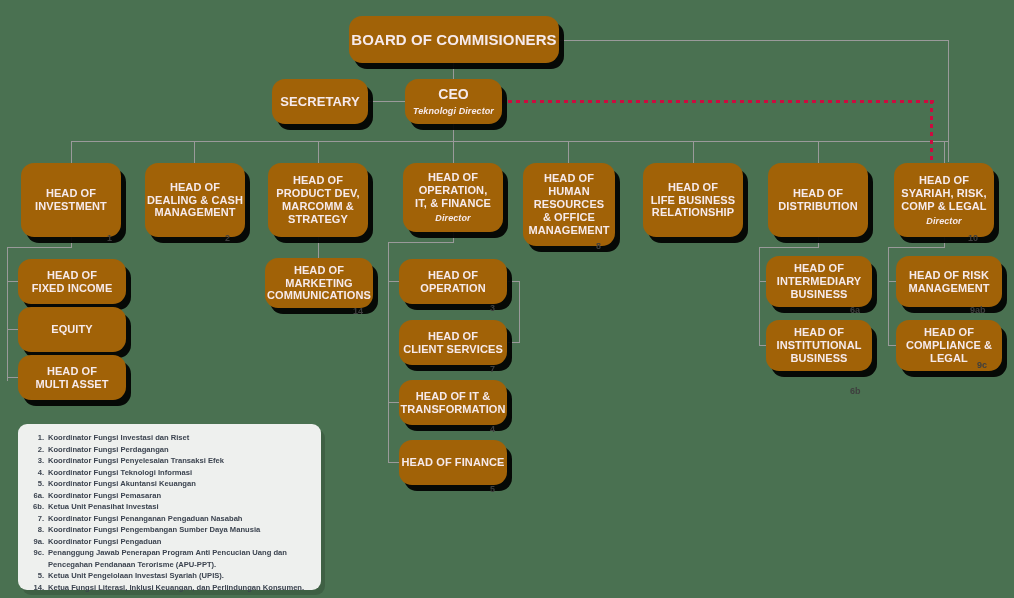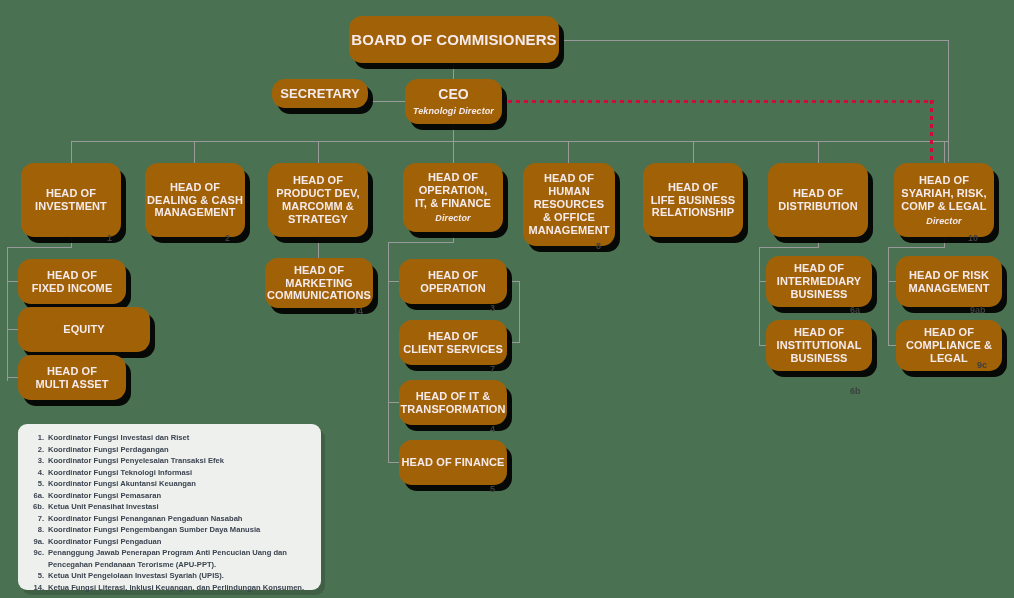--- a/index.html
+++ b/index.html
@@ -165,21 +165,21 @@
   <div class="ln v" style="left:944px; top:237px; height:10px;"></div>
   <div class="ln h" style="left:888px; top:247px; width:57px;"></div>
   <div class="ln v" style="left:888px; top:247px; height:99px;"></div>
   <div class="ln h" style="left:888px; top:281px; width:11px;"></div>
   <div class="ln h" style="left:888px; top:345px; width:11px;"></div>
 
   <div class="node n-board" style="left:349px; top:16px; width:210px; height:47px;">
     <span class="ttl">BOARD OF COMMISIONERS</span>
   </div>
 
-  <div class="node n-sec" style="left:272px; top:79px; width:96px; height:29px;">
+  <div class="node n-sec" style="left:272px; top:79px; width:96px; height:45px;">
     <span class="ttl">SECRETARY</span>
   </div>
 
   <div class="node n-ceo" style="left:405px; top:79px; width:97px; height:45px;">
     <span class="ttl">CEO</span>
     <span class="sub">Teknologi Director</span>
   </div>
 
   <div class="node n-row2" style="left:21px; top:163px; width:100px; height:74px;">
     <span class="ttl">HEAD OF
@@ -233,21 +233,21 @@
 SYARIAH, RISK,
 COMP &amp; LEGAL</span>
     <span class="sub">Director</span>
   </div>
   <div class="mk" style="left:968px; top:233px;">10</div>
 
   <div class="node n-row3" style="left:18px; top:259px; width:108px; height:45px;">
     <span class="ttl">HEAD OF
 FIXED INCOME</span>
   </div>
-  <div class="node n-row3" style="left:18px; top:307px; width:132px; height:45px;align-items:center;">
+  <div class="node n-row3" style="left:18px; top:307px; width:108px; height:45px;align-items:center;">
     <span class="ttl">EQUITY</span>
   </div>
   <div class="node n-row3" style="left:18px; top:355px; width:108px; height:45px;">
     <span class="ttl">HEAD OF
 MULTI ASSET</span>
   </div>
 
   <div class="node n-row3" style="left:265px; top:258px; width:108px; height:50px;">
     <span class="ttl">HEAD OF
 MARKETING

